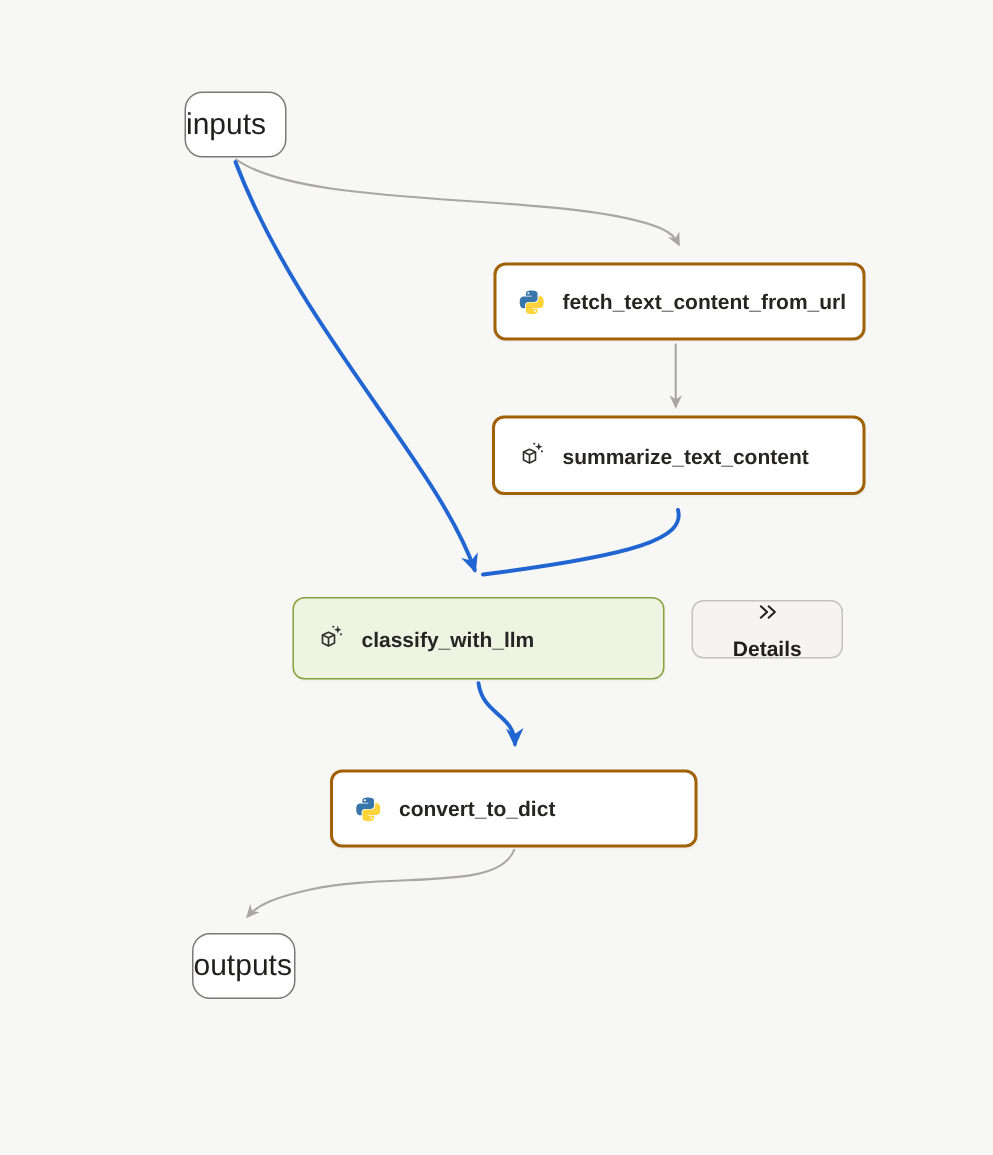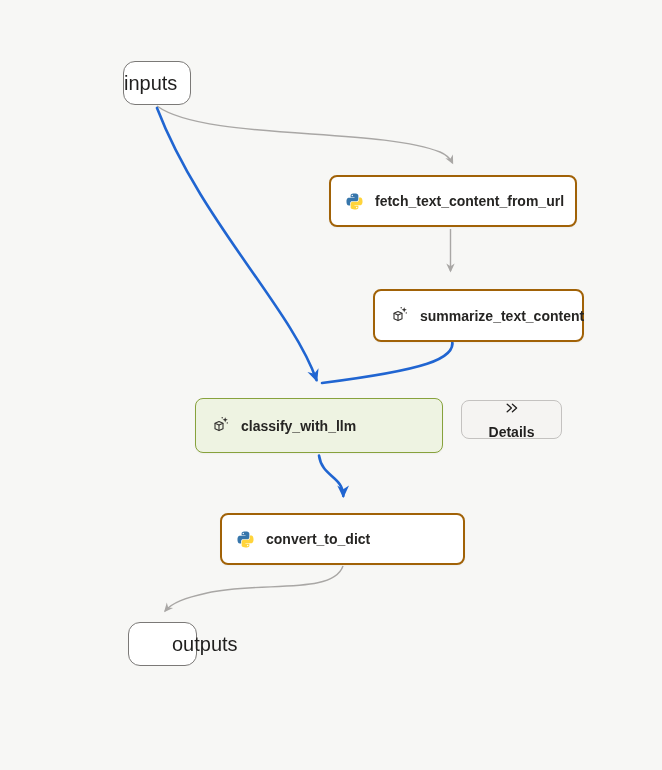--- a/index.html
+++ b/index.html
@@ -15,25 +15,25 @@
     font-size:14px;font-weight:bold;color:#262523;cursor:pointer;
   }
   .flow-node .label{white-space:nowrap;}
   .io-node{
     position:absolute;box-sizing:border-box;display:flex;align-items:center;
     background:#ffffff;border:1.5px solid #7b7977;border-radius:12px;
     font-size:20px;font-weight:normal;color:#201f1e;cursor:pointer;
   }
   .node-inputs   {left:123px;top:61px; width:68px; height:44px;}
   .node-fetch    {left:329px;top:175px;width:248px;height:52px;}
-  .node-summarize{left:328px;top:289px;width:211px;height:53px;margin-left:45px;}
+  .node-summarize{left:328px;top:277px;width:249px;height:53px;}
   .node-classify {left:195px;top:398px;width:248px;height:55px;
                   background:#eef3e2;border:1.5px solid #87a23c;text-align:center;}
   .node-convert  {left:220px;top:513px;width:245px;height:52px;}
-  .node-outputs  {left:128px;top:622px;width:69px; height:44px;padding-left:43px;}
+  .node-outputs  {left:128px;top:622px;width:69px; height:44px;}
   .details-btn{
     position:absolute;left:461px;top:400px;width:101px;height:39px;box-sizing:border-box;
     display:flex;align-items:center;justify-content:center;gap:8px;
     background:#f5f4f2;border:1px solid #c4c2c0;border-radius:8px;
     font-size:14px;font-weight:bold;color:#201f1e;cursor:pointer;flex-direction:column;
   }
   .icon{display:inline-flex;flex:0 0 auto;}
 </style>
 </head>
 <body>

